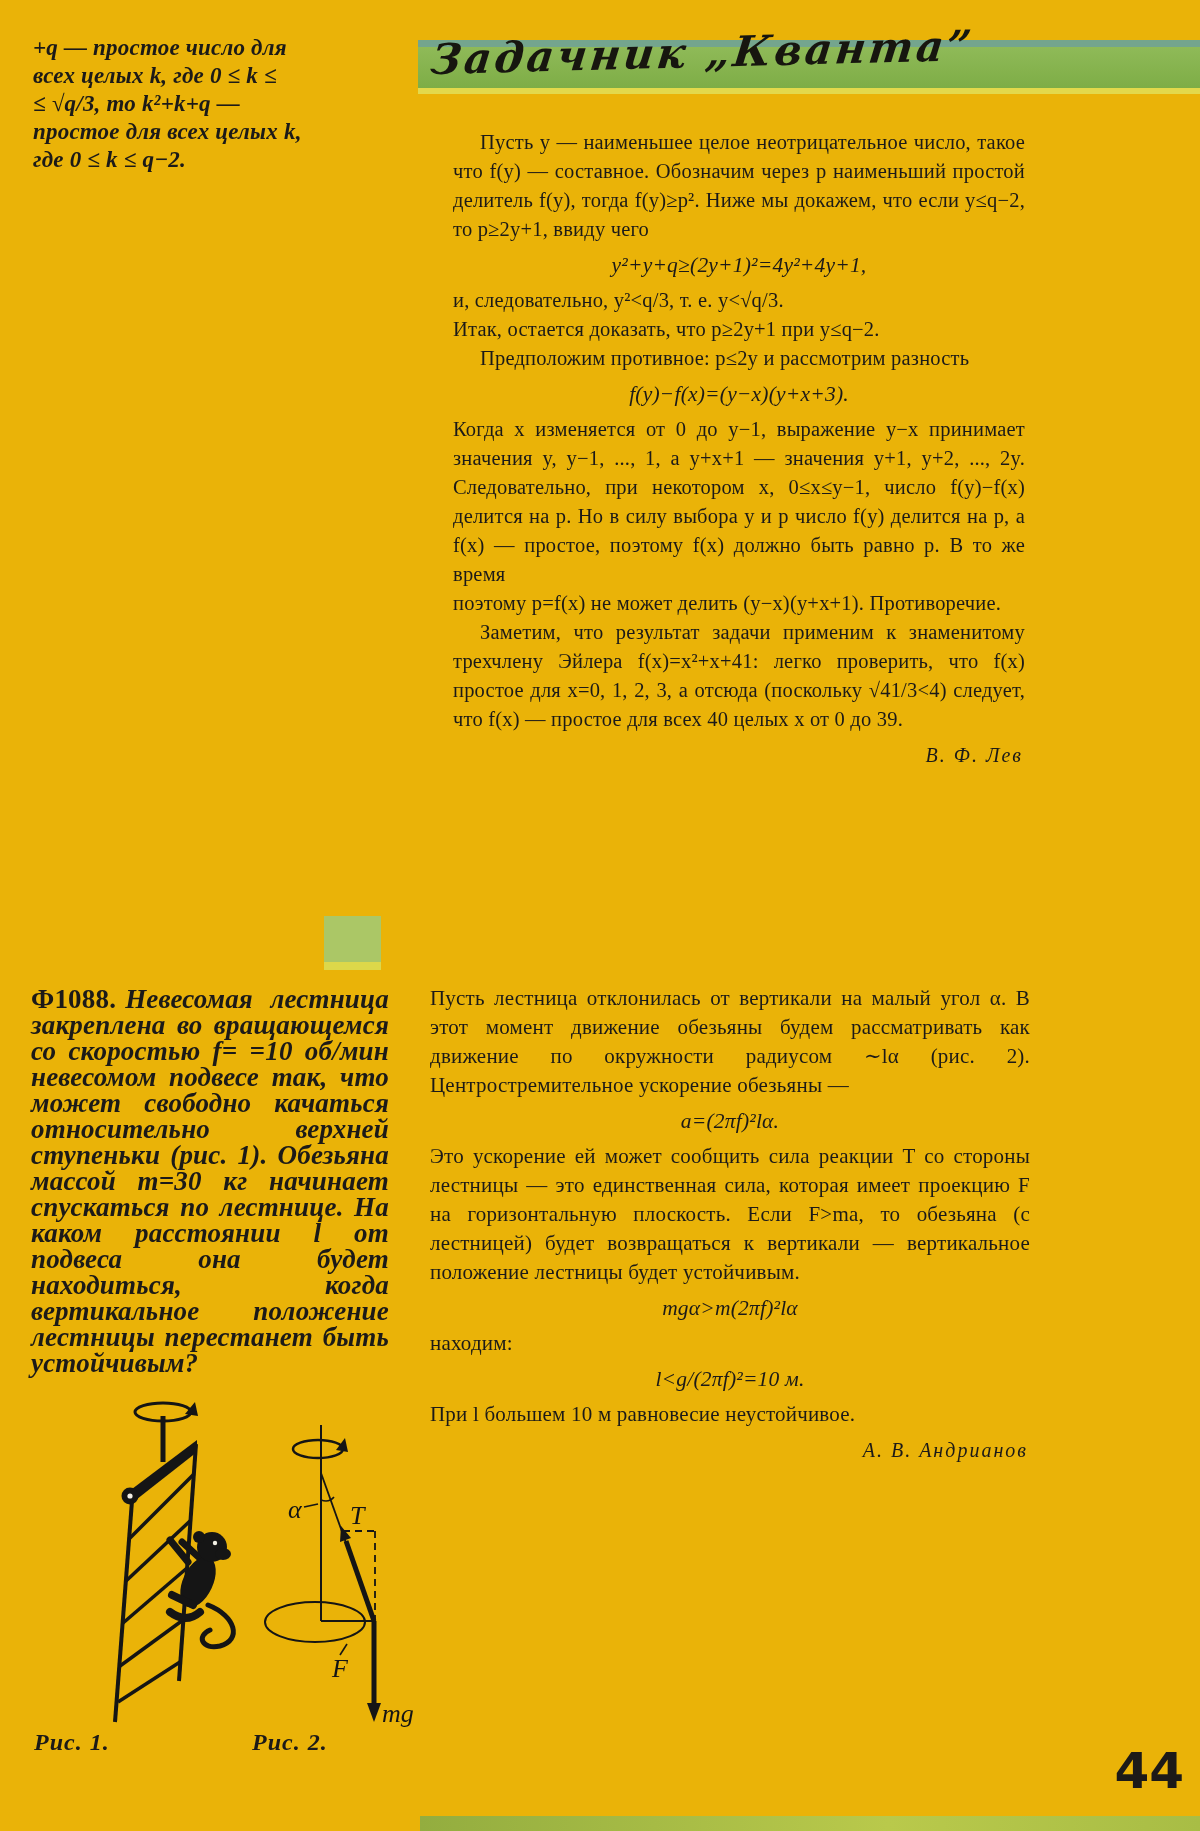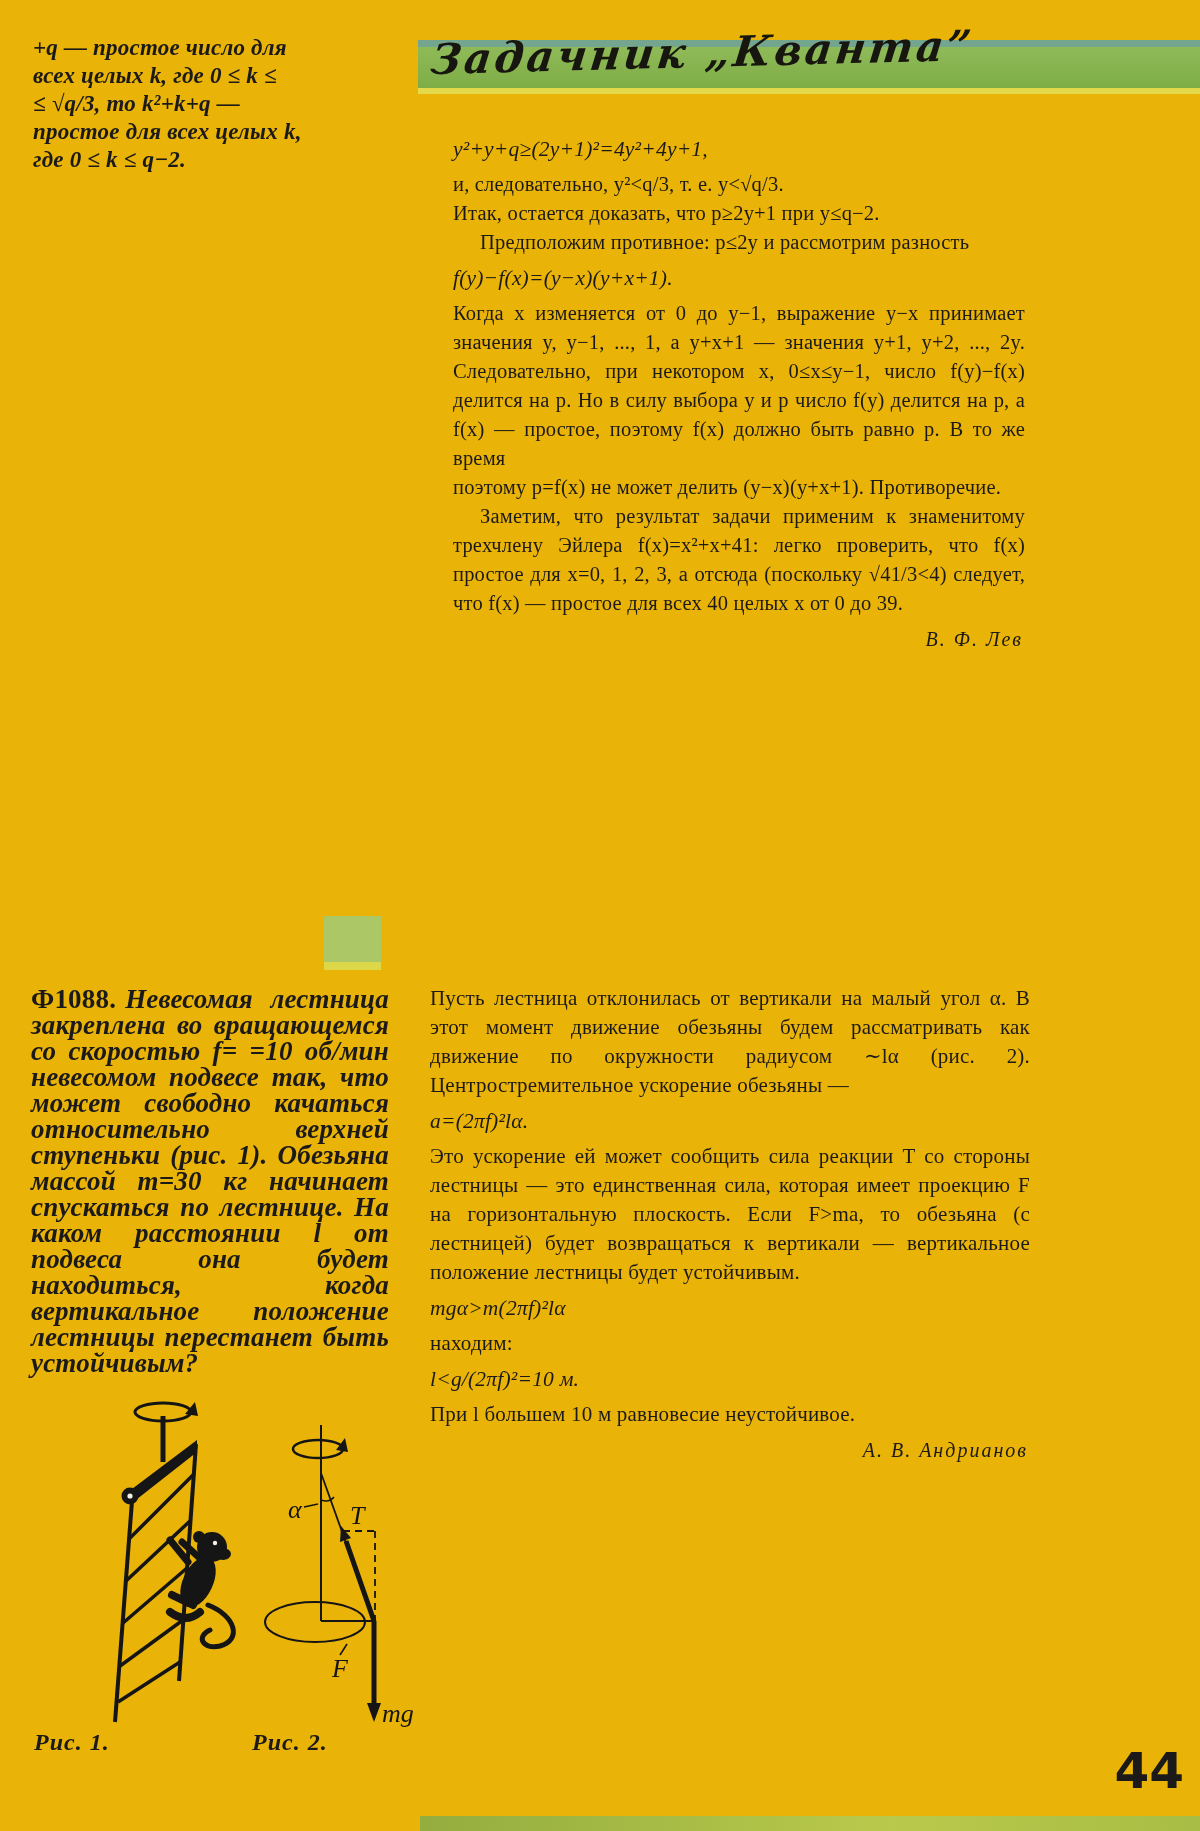--- a/index.html
+++ b/index.html
@@ -27,21 +27,21 @@
     font-family:"DejaVu Serif",serif;font-style:italic;font-weight:bold;
     font-size:42px;letter-spacing:3px;color:#17160f;
     transform:rotate(-1.5deg) skewX(-8deg);transform-origin:left top;
     white-space:nowrap;
   }
   
   .article{position:absolute;left:453px;top:128px;width:572px;
     font-size:20.5px;line-height:29px;letter-spacing:.2px;}
   .par{margin:0;text-align:justify;}
   .ind{text-indent:27px;}
-  .formula{margin:8px 0 7px;font-style:italic;font-size:21.5px;line-height:27px;}
+  .formula{margin:8px 0 7px;text-align:center;font-style:italic;font-size:21.5px;line-height:27px;}
   .sig{margin:7px 2px 0 0;text-align:right;font-style:italic;font-size:20px;letter-spacing:2px;}
   
   .green-square{
     position:absolute;left:324px;top:916px;width:57px;height:54px;
     background:linear-gradient(180deg,#abc766 0 86%,#ddd84a 86% 100%);
   }
   
   .problem{
     position:absolute;left:31px;top:986px;width:358px;
     font-style:italic;font-weight:bold;font-size:27px;line-height:26px;
@@ -77,25 +77,26 @@
 всех целых k, где 0 ≤ k ≤
 ≤ √q/3, то k²+k+q —
 простое для всех целых k,
 где 0 ≤ k ≤ q−2.</div>
 
   <div class="banner">
     <div class="banner-script">Задачник „Кванта”</div>
   </div>
 
   <div class="article">
+    <p class="par ind">Пусть y — наименьшее целое неотрицательное число, такое что f(y) — составное. Обозначим через p наименьший простой делитель f(y), тогда f(y)≥p². Ниже мы докажем, что если y≤q−2, то p≥2y+1, ввиду чего</p>
     <p class="formula">y²+y+q≥(2y+1)²=4y²+4y+1,</p>
     <p class="par">и, следовательно, y²&lt;q/3, т. е. y&lt;√q/3.</p>
     <p class="par">Итак, остается доказать, что p≥2y+1 при y≤q−2.</p>
     <p class="par ind">Предположим противное: p≤2y и рассмотрим разность</p>
-    <p class="formula">f(y)−f(x)=(y−x)(y+x+1).</p>
+    <p class="formula">f(y)−f(x)=(y−x)(y+x+3).</p>
     <p class="par">Когда x изменяется от 0 до y−1, выражение y−x принимает значения y, y−1, ..., 1, а y+x+1 — значения y+1, y+2, ..., 2y. Следовательно, при некотором x, 0≤x≤y−1, число f(y)−f(x) делится на p. Но в силу выбора y и p число f(y) делится на p, а f(x) — простое, поэтому f(x) должно быть равно p. В то же время</p>
     <p class="par">поэтому p=f(x) не может делить (y−x)(y+x+1). Противоречие.</p>
     <p class="par ind">Заметим, что результат задачи применим к знаменитому трехчлену Эйлера f(x)=x²+x+41: легко проверить, что f(x) простое для x=0, 1, 2, 3, а отсюда (поскольку √41/3&lt;4) следует, что f(x) — простое для всех 40 целых x от 0 до 39.</p>
     <p class="sig">В. Ф. Лев</p>
   </div>
 
   <div class="green-square"></div>
 
   <div class="problem">
     <span class="prob-id">Ф1088.</span><span>Невесомая лестница закреплена во вращающемся со скоростью f= =10 об/мин невесомом подвесе так, что может свободно качаться относительно верхней ступеньки (рис. 1). Обезьяна массой m=30 кг начинает спускаться по лестнице. На каком расстоянии l от подвеса она будет находиться, когда вертикальное положение лестницы перестанет быть устойчивым?</span>

